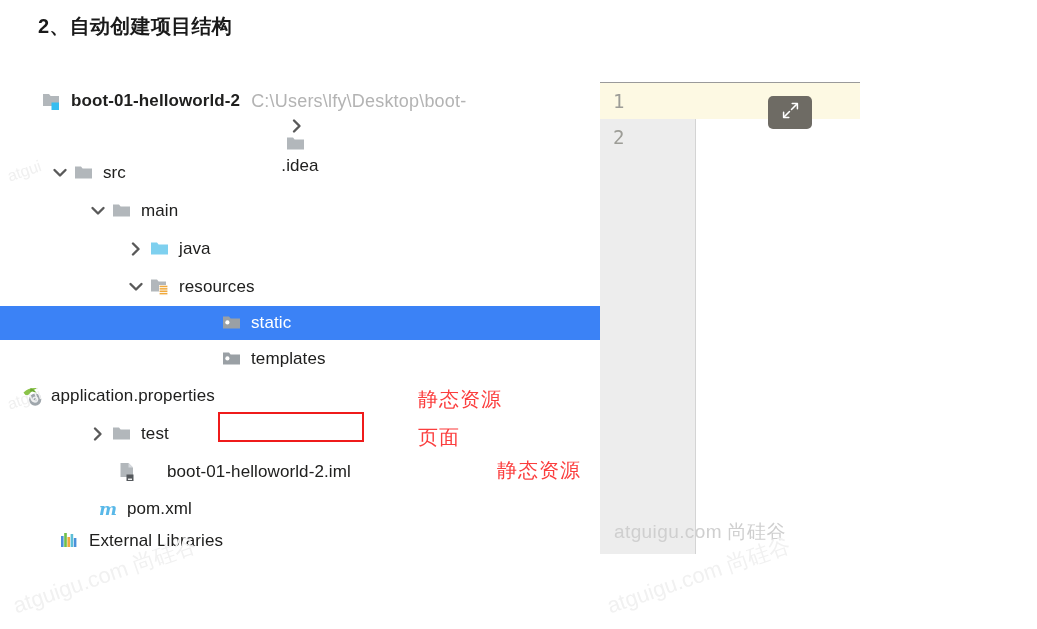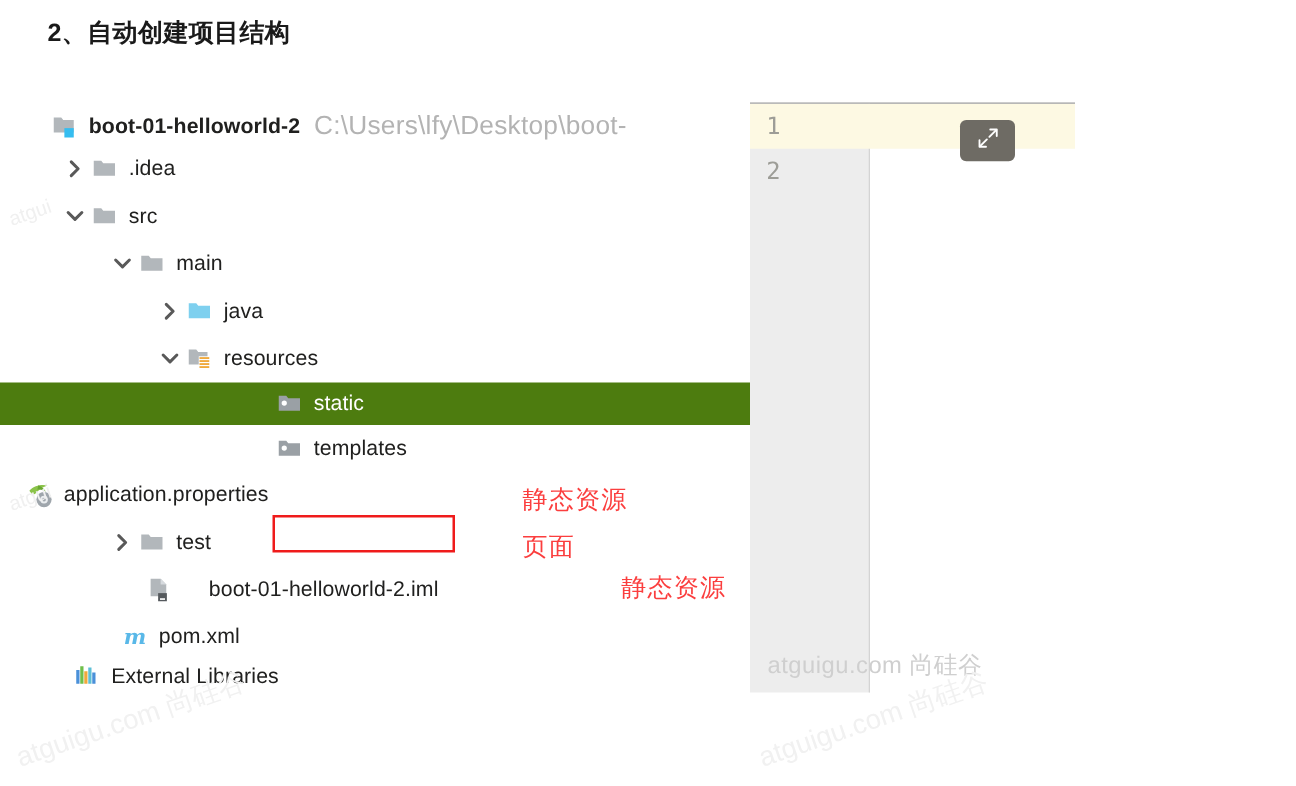--- a/index.html
+++ b/index.html
@@ -50,21 +50,21 @@
   .tree-row {
     position: absolute;
     left: 0;
     width: 600px;
     height: 34px;
     display: flex;
     align-items: center;
     white-space: nowrap;
   }
   .tree-row.selected {
-    background: #4d7c0f;
+    background: #3b82f6;
   }
   .arrow {
     width: 16px;
     height: 16px;
     flex: 0 0 16px;
     position: relative;
     margin-right: 6px;
   }
   .arrow.none { visibility: hidden; }
   .arrow svg { display:block; }
@@ -77,21 +77,21 @@
   }
   .ico svg { display: block; }
   .lbl {
     font-size: 17px;
     color: #20201f;
     letter-spacing: 0.1px;
   }
   .lbl.bold { font-weight: bold; }
   .lbl.onsel { color: #ffffff; }
   .path {
-    font-size: 21px;
+    font-size: 18px;
     color: #b3b3b3;
     margin-left: 11px;
     letter-spacing: 0.2px;
   }
 
   
   #templates-box {
     position: absolute;
     left: 218px;
     top: 340px;
@@ -217,21 +217,21 @@
         <span class="arrow none"></span>
         <span class="ico">
           <svg width="22" height="20" viewBox="0 0 22 20">
             <path d="M1 3h6l1.6 2H17v10H1z" fill="#b2b7bb"></path>
             <rect x="9.5" y="11.5" width="7.5" height="7.5" fill="#35bdf0"></rect>
           </svg>
         </span>
         <span class="lbl bold">boot-01-helloworld-2</span>
         <span class="path">C:\Users\lfy\Desktop\boot-</span>
       </div>
-      <div class="tree-row" style="top: 46px; padding-left: 52px;">
+      <div class="tree-row" style="top: 46px;  flex-direction: column;">
         <span class="arrow">
           <svg width="16" height="16" viewBox="0 0 16 16">
             <path d="M5 2.5L10.5 8 5 13.5" fill="none" stroke="#595959" stroke-width="2.4" stroke-linecap="round" stroke-linejoin="round"></path>
           </svg>
         </span>
         <span class="ico">
           <svg width="22" height="20" viewBox="0 0 22 20">
             <path d="M1 3.5h6l1.6 2H18v10H1z" fill="#b2b7bb"></path>
           </svg>
         </span>

